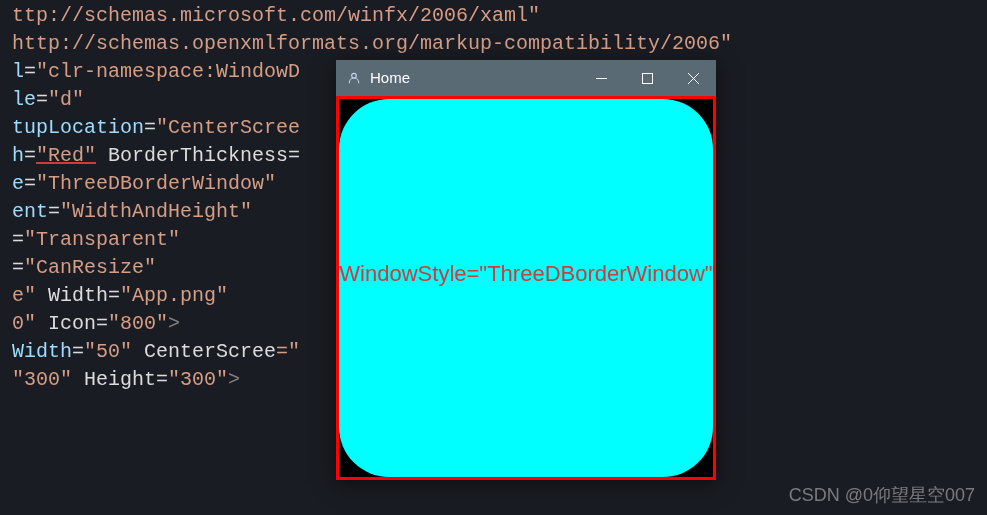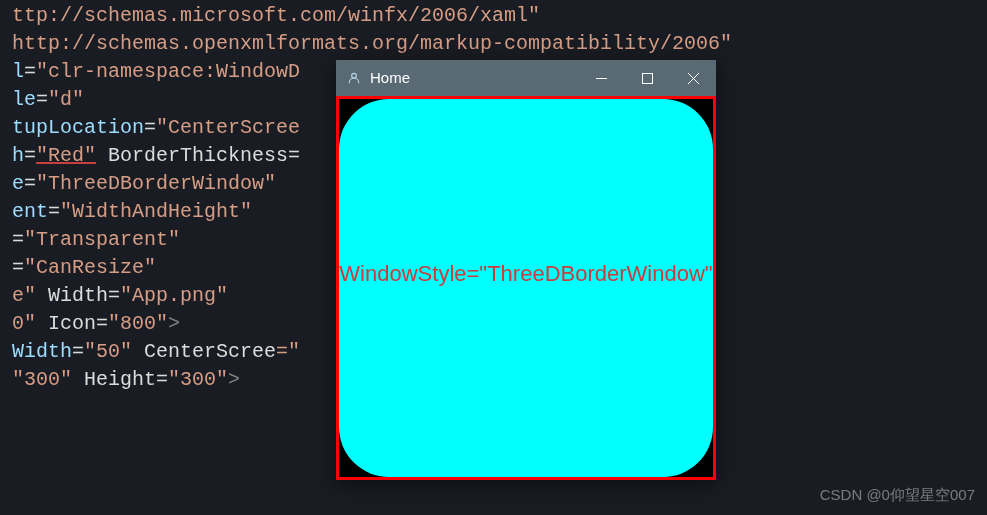--- a/index.html
+++ b/index.html
@@ -88,21 +88,21 @@
       font-family: 'Segoe UI', sans-serif;
       font-size: 22px;
       z-index: 5;
     }
     .watermark {
       position: absolute;
       right: 12px;
       bottom: 6px;
       color: rgba(200,200,200,0.55);
       font-family: sans-serif;
-      font-size: 15px;
+      font-size: 18px;
     }
   </style>
 </head>
 <body>
 
 <div class="code-area">
   <div class="code-line"><span class="str">ttp://schemas.microsoft.com/winfx/2006/xaml"</span></div>
   <div class="code-line"><span class="str">http://schemas.openxmlformats.org/markup-compatibility/2006"</span></div>
   <div class="code-line"><span class="attr">l</span><span class="eq">=</span><span class="str">"clr-namespace:WindowD</span></div>
   <div class="code-line"><span class="attr">le</span><span class="eq">=</span><span class="str">"d"</span></div>

